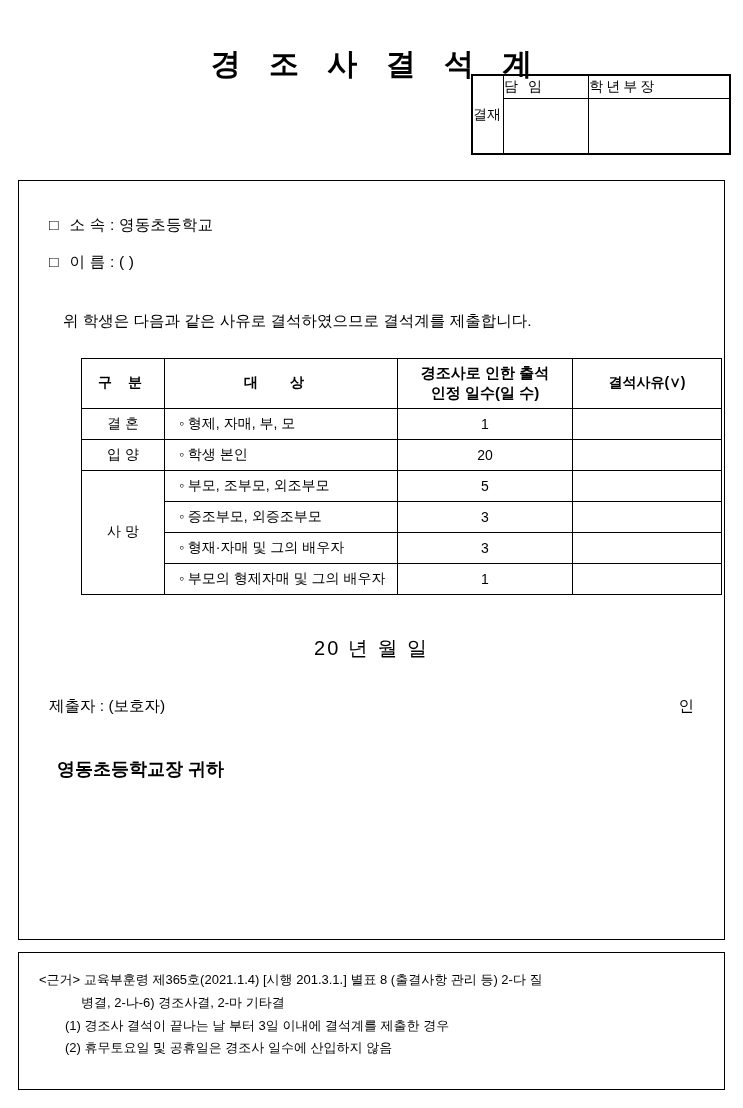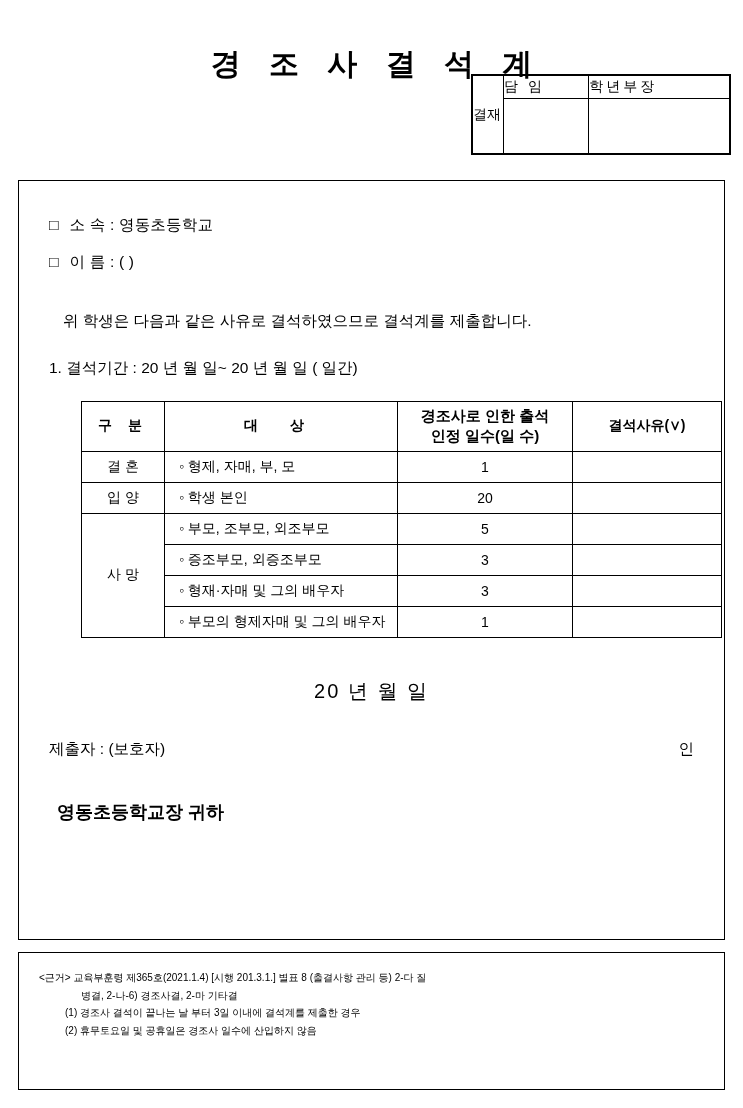--- a/index.html
+++ b/index.html
@@ -159,21 +159,21 @@
   
   .note-box {
     position: absolute;
     top: 952px;
     left: 18px;
     width: 707px;
     height: 138px;
     border: 1.5px solid #000;
     box-sizing: border-box;
     padding: 16px 20px;
-    font-size: 10px;
+    font-size: 13px;
     line-height: 1.75;
   }
   .note-indent { padding-left: 42px; }
   .note-sub { padding-left: 26px; }
 </style>
 </head>
 <body>
 
 <div class="page">
 
@@ -210,21 +210,20 @@
       <div class="field-line">
         <span class="chk">□</span>
         <span>이  름 :</span>
         <span>(                          )</span>
       </div>
 
       <div class="spacer-sm"></div>
 
       <div class="statement">위 학생은 다음과 같은 사유로 결석하였으므로 결석계를 제출합니다.</div>
 
-      <div class="numbered">1. 결석기간 : 20     년    월  일~ 20  년  월  일 (    일간)</div>
 
       <div class="reason-table-wrap">
         <table class="reason">
           <thead>
             <tr>
               <th class="col-gubun sp-gubun">구 분</th>
               <th class="col-daesang sp-wide">대      상</th>
               <th class="col-days">
                 <div class="hdr-days">경조사로 인한 출석</div>
                 <div class="hdr-days">인정 일수(일 수)</div>

